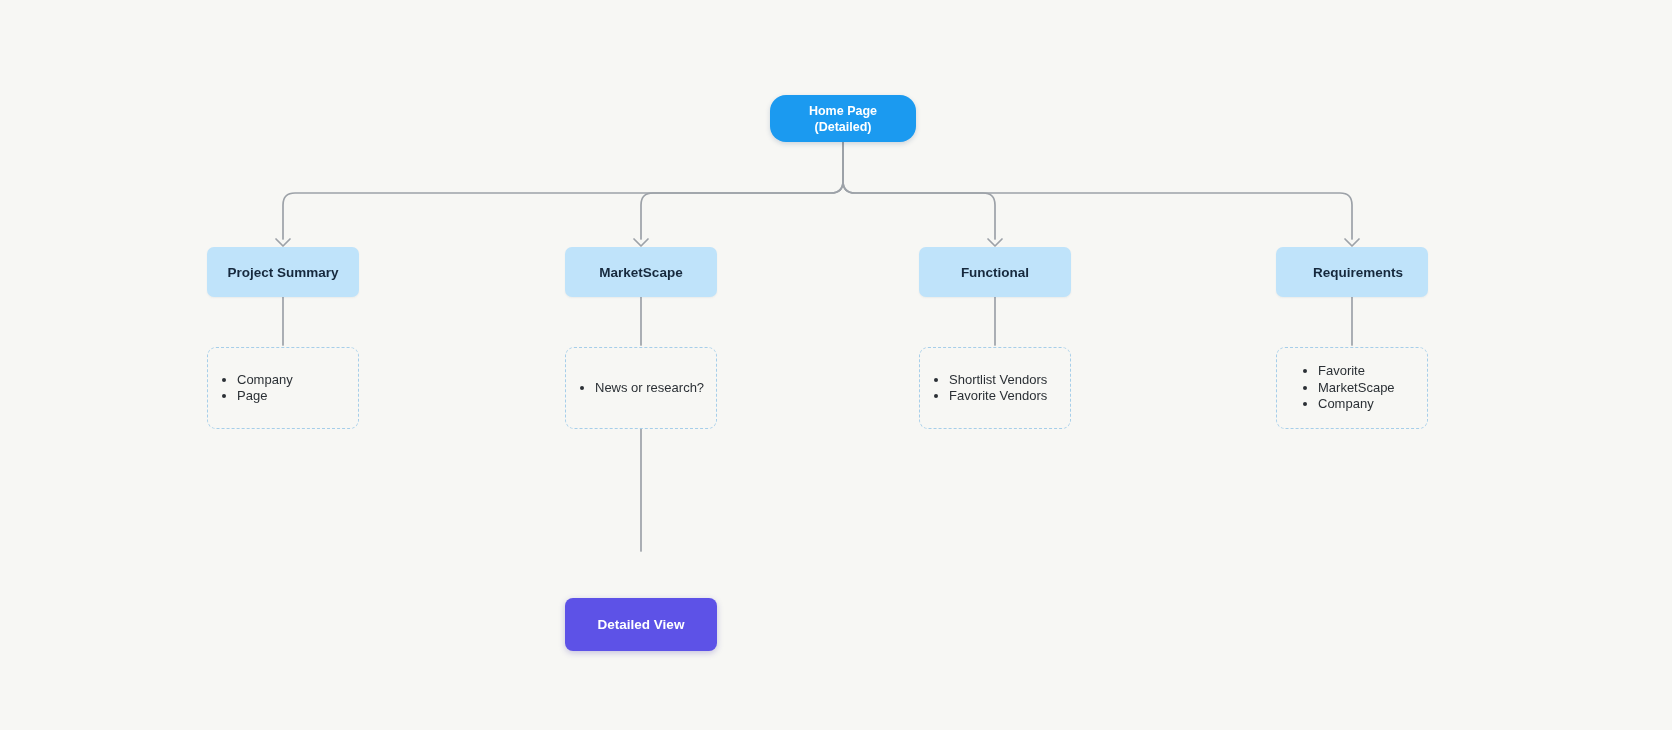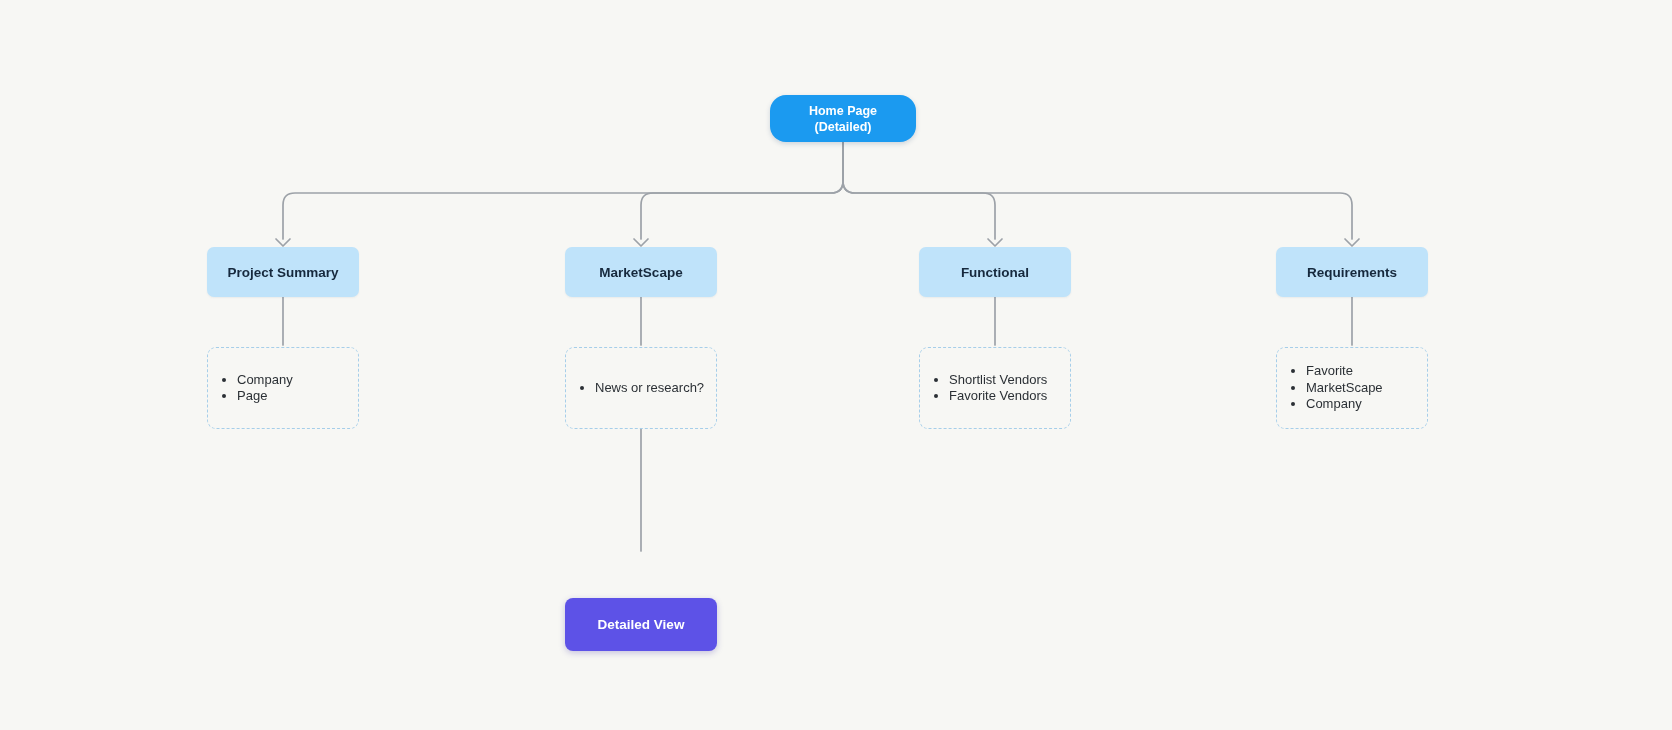--- a/index.html
+++ b/index.html
@@ -74,21 +74,21 @@
     border-radius: 8px;
     color: #ffffff;
     font-weight: bold;
     font-size: 13.5px;
     box-shadow: 0 2px 6px rgba(50, 40, 160, 0.25);
     margin-top: 46px;
   }
   .col-0 { left: 207px; }
   .col-1 { left: 565px; }
   .col-2 { left: 919px; }
-  .col-3 { left: 1276px; }
+  .col-3 { left: 1276px; padding-left: 12px; }
   .listbox ul {
     margin: 0;
     padding: 0 6px 0 29px;
     list-style: disc;
     text-align: left;
   }
   .listbox li {
     font-size: 13px;
     line-height: 16.5px;
     color: #2b3035;

